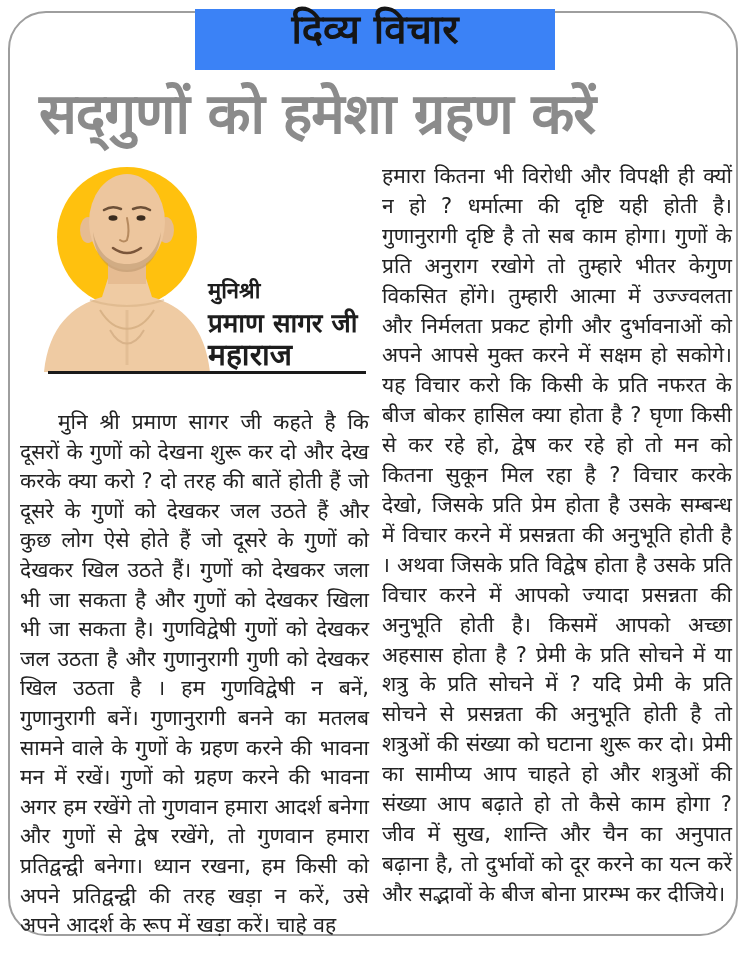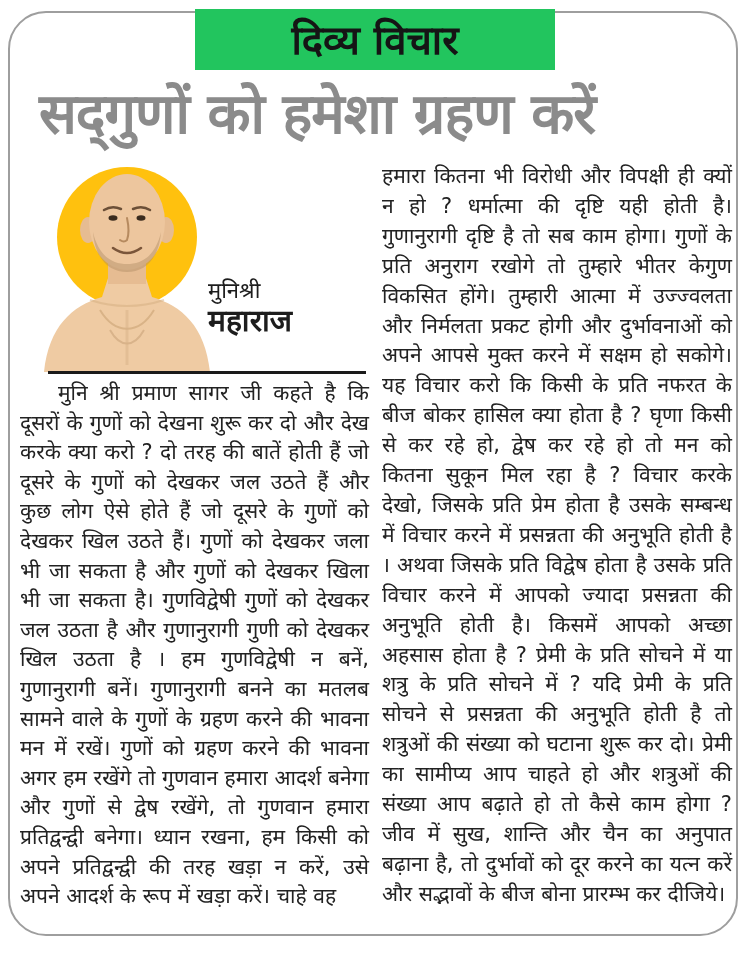--- a/index.html
+++ b/index.html
@@ -8,49 +8,49 @@
     font-family:"DejaVu Sans","Liberation Sans",sans-serif;
     overflow:hidden;
   }
   .frame{
     position:absolute;left:8px;top:11px;width:730px;height:925px;
     border:2px solid #9e9e9e;border-radius:38px;box-sizing:border-box;
     background:#ffffff;z-index:0;
   }
   .banner{
     position:absolute;left:195px;top:9px;width:360px;height:61px;
-    background:#22c55e;z-index:2;display:flex;align-items:center;justify-content:center;
+    background:#3b82f6;z-index:2;display:flex;align-items:flex-start;justify-content:center;
   }
   .banner-title{
     font-size:40px;font-weight:bold;color:#151515;letter-spacing:0px;line-height:1;
   }
   .headline{
     position:absolute;left:0;top:78px;width:634px;text-align:center;z-index:2;
     font-size:56px;font-weight:bold;color:#8b8b8b;margin:0;line-height:72px;
     letter-spacing:-1px;
   }
   .photo-block{
     position:absolute;left:30px;top:160px;width:200px;height:212px;z-index:1;
   }
   .caption{
     position:absolute;left:208px;top:276px;width:165px;z-index:1;color:#1d1d1d;
   }
-  .caption .c1{font-size:22px;font-weight:400;line-height:30px;}
+  .caption .c1{font-size:22px;font-weight:700;line-height:30px;}
   .caption .c2{font-size:26px;font-weight:800;line-height:34px;}
   .caption .c3{font-size:30px;font-weight:600;line-height:30px;}
   .rule{
     position:absolute;left:48px;top:371px;width:318px;height:3px;background:#1a1a1a;z-index:1;
   }
   .col{
     position:absolute;z-index:1;color:#222222;
     text-align:justify;
   }
   .col p{margin:0;font-size:21px;line-height:29.6px;}
   .col-left{left:20px;top:379px;width:349px;height:540px;}
-  .col-left p{text-indent:38px;}
+  .col-left p{text-indent:38px;margin-top:29px;}
   .col-right{left:382px;top:162px;width:350px;height:752px;}
   .col-right p{line-height:29.9px;}
 </style>
 </head>
 <body>
 
 <div class="frame"></div>
 
 <div class="banner">
   <span class="banner-title">दिव्य विचार</span>
@@ -88,20 +88,21 @@
     <path d="M97 58 Q100 72 97 80 Q94 83 90 80" fill="none" stroke="#B68A5F" stroke-width="2" stroke-linecap="round"></path>
 
     <path d="M83 88 Q97 98 111 88" fill="none" stroke="#7A553A" stroke-width="2.5" stroke-linecap="round"></path>
 
     <path d="M60 140 Q97 152 134 140" fill="none" stroke="#D3AD80" stroke-width="2" opacity="0.5"></path>
   </svg>
 </div>
 
 <div class="caption">
   <div class="c1">मुनिश्री</div>
+  <div class="c2">प्रमाण सागर जी</div>
   <div class="c3">महाराज</div>
 </div>
 
 <div class="rule"></div>
 
 <div class="col col-left">
   <p>मुनि श्री प्रमाण सागर जी कहते है कि दूसरों के गुणों को देखना शुरू कर दो और देख करके क्या करो ? दो तरह की बातें होती हैं जो दूसरे के गुणों को देखकर जल उठते हैं और कुछ लोग ऐसे होते हैं जो दूसरे के गुणों को देखकर खिल उठते हैं। गुणों को देखकर जला भी जा सकता है और गुणों को देखकर खिला भी जा सकता है। गुणविद्वेषी गुणों को देखकर जल उठता है और गुणानुरागी गुणी को देखकर खिल उठता है । हम गुणविद्वेषी न बनें, गुणानुरागी बनें। गुणानुरागी बनने का मतलब सामने वाले के गुणों के ग्रहण करने की भावना मन में रखें। गुणों को ग्रहण करने की भावना अगर हम रखेंगे तो गुणवान हमारा आदर्श बनेगा और गुणों से द्वेष रखेंगे, तो गुणवान हमारा प्रतिद्वन्द्वी बनेगा। ध्यान रखना, हम किसी को अपने प्रतिद्वन्द्वी की तरह खड़ा न करें, उसे अपने आदर्श के रूप में खड़ा करें। चाहे वह</p>
 </div>
 
 <div class="col col-right">

